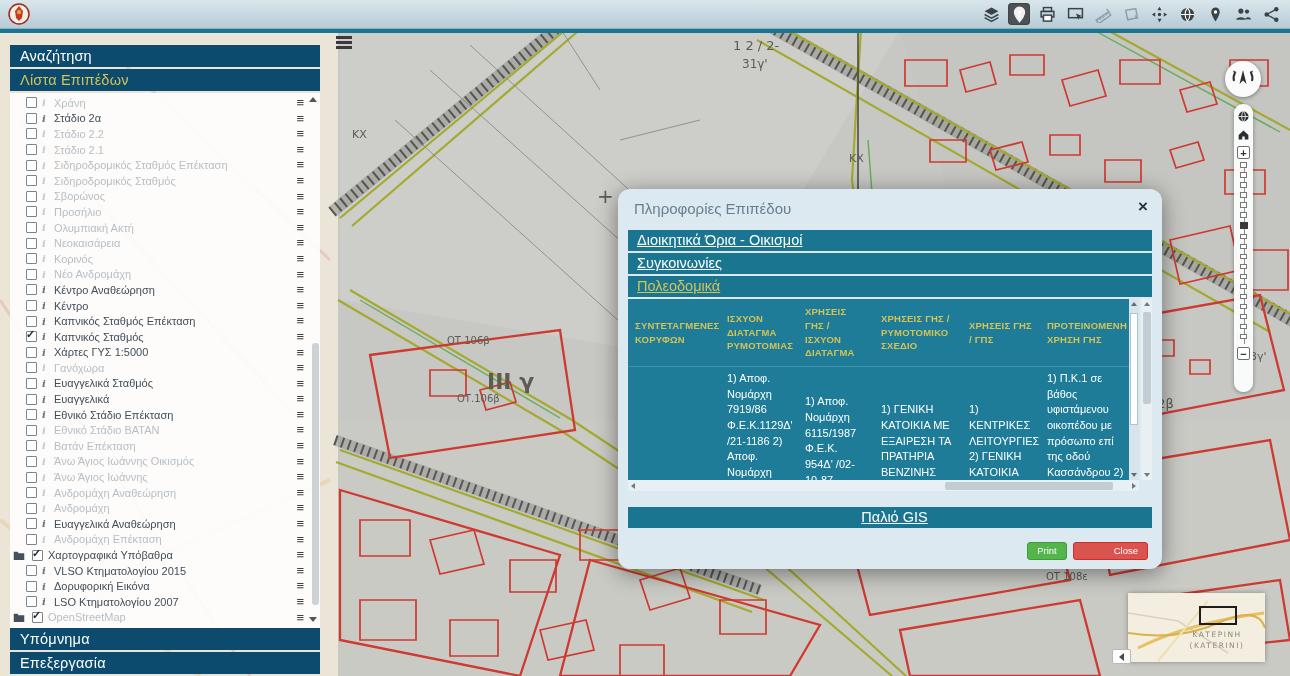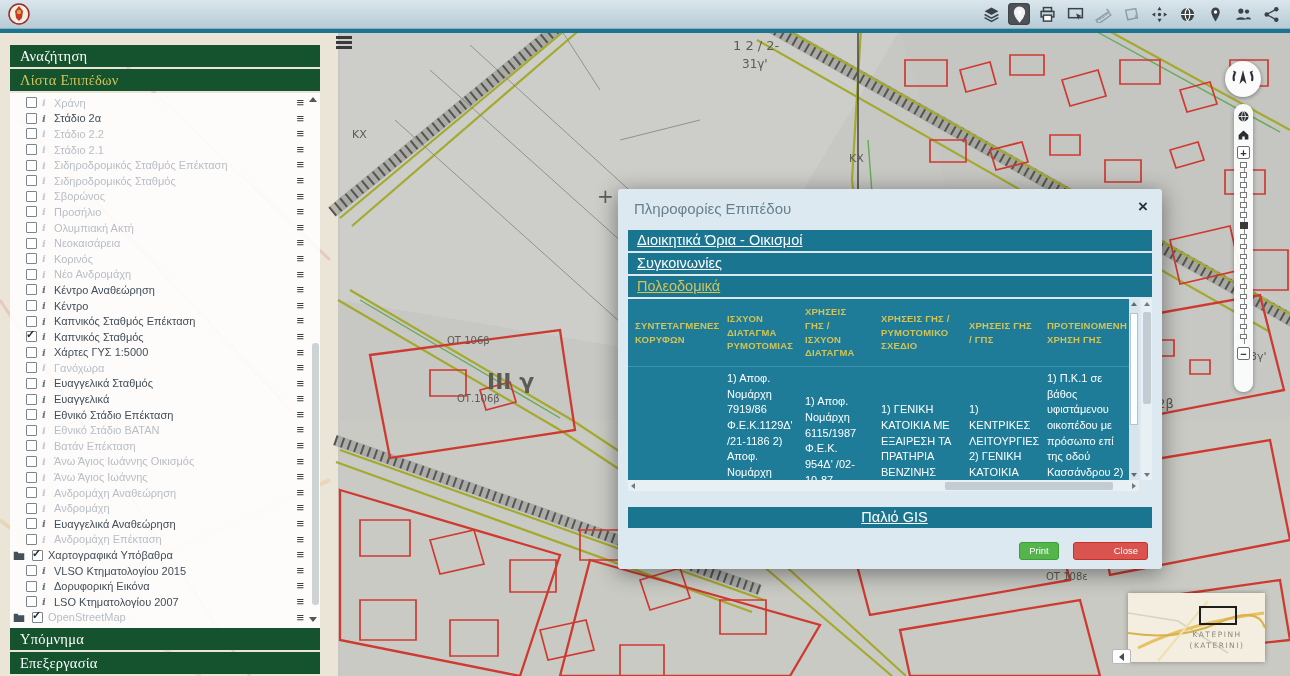--- a/index.html
+++ b/index.html
@@ -19,22 +19,22 @@
   #topbar-icons{position:absolute;right:8px;top:2px;height:24px;display:flex;gap:6px;align-items:center;}
   .tb-icon{width:22px;height:22px;display:flex;align-items:center;justify-content:center;border-radius:4px;cursor:pointer;}
   .tb-icon svg{width:17px;height:17px;}
   .tb-icon.active{background:#4d5256;box-shadow:inset 0 0 2px rgba(0,0,0,.6);}
   .tb-icon.active svg *{stroke:#f2f2f2;}
   .tb-icon.active svg .fillpart{fill:#f2f2f2;}
   .tb-icon.disabled{opacity:.38;}
 
   
   #sidebar{position:absolute;left:10px;top:45px;width:310px;z-index:30;}
-  .panel-header{height:22px;background:#14532d;color:#fff;font-size:14.5px;
-    line-height:22px;padding-left:10px;margin-bottom:2px;cursor:pointer;letter-spacing:.2px;font-family:Liberation Serif, serif;}
+  .panel-header{height:22px;background:#0c4a6e;color:#fff;font-size:14.5px;
+    line-height:22px;padding-left:10px;margin-bottom:2px;cursor:pointer;letter-spacing:.2px;}
   .panel-header.accent{color:#d2c356;}
   #layer-list{position:relative;background:rgba(255,255,255,.88);padding:2px 0 3px;}
   .lrow{position:relative;height:15.6px;display:flex;align-items:center;font-size:11px;color:#414e59;}
   .lrow .cb{width:9px;height:9px;border:1px solid #7c858c;background:#fff;border-radius:1px;
     margin-left:16px;margin-right:5px;flex:0 0 auto;position:relative;cursor:pointer;}
   .lrow.folder .cb{margin-left:4px;}
   .lrow .cb.checked::after{content:"✓";position:absolute;left:-1px;top:-4px;font-size:11px;color:#2b2f33;font-weight:bold;}
   .lrow .iic{font-family:"DejaVu Serif",serif;font-style:italic;font-weight:bold;font-size:10px;
     width:7px;margin-right:5px;color:#6b747b;flex:0 0 auto;cursor:pointer;}
   .lrow.off .lbl{color:#b7bec4;}
@@ -71,21 +71,21 @@
   #overview{position:absolute;left:1128px;top:593px;width:137px;height:69px;background:#15803d;
     box-shadow:0 0 5px rgba(0,0,0,.35);z-index:20;overflow:hidden;cursor:pointer;}
   #overview svg{position:absolute;inset:0;}
   #ov-toggle{position:absolute;left:1112px;top:649px;width:17px;height:13px;background:#fdfdfd;border:1px solid #b9b9b9;
     border-radius:2px;z-index:21;cursor:pointer;display:flex;align-items:center;justify-content:center;}
   #ov-toggle::after{content:"";width:0;height:0;border-top:4px solid transparent;border-bottom:4px solid transparent;
     border-right:5px solid #4a4a4a;}
 
   
   #modal{position:absolute;left:618px;top:189px;width:544px;height:380px;background:#dde9f0;
-    border-radius:3px;box-shadow:0 4px 22px rgba(0,0,0,.45);z-index:50;box-sizing:border-box;}
+    border-radius:12px;box-shadow:0 4px 22px rgba(0,0,0,.45);z-index:50;box-sizing:border-box;}
   #modal-title{color:#66818f;font-size:15px;padding:11px 16px 9px;}
   #modal-close{position:absolute;right:14px;top:8px;font-size:17px;font-weight:bold;color:#26333a;cursor:pointer;}
   #accordion{margin:4px 10px 0;}
   .acc-bar{height:21px;background:#1a7591;color:#fff;font-size:14.5px;line-height:21px;
     padding-left:9px;margin-bottom:2px;cursor:pointer;text-decoration:underline;}
   .acc-bar.active{color:#d2c356;}
   #tab-panel{position:relative;margin:2px 10px 0;height:192px;}
   #table-wrap{position:absolute;left:0;top:0;right:13px;height:181px;background:#1e7c99;overflow:hidden;}
   table{border-collapse:collapse;table-layout:fixed;width:510px;}
   th{color:#d2c356;font-size:9.5px;text-align:left;vertical-align:middle;padding:6px 7px;line-height:1.45;
@@ -102,21 +102,21 @@
   #outer-vscroll{position:absolute;right:0;top:0;width:11px;height:181px;background:#e9f0f4;cursor:pointer;}
   #outer-vscroll .thumb{position:absolute;left:1.5px;top:13px;width:8px;height:92px;background:#c2ccd2;border-radius:2px;}
   #outer-vscroll .up{position:absolute;left:2.5px;top:3px;width:0;height:0;border-left:3px solid transparent;border-right:3px solid transparent;border-bottom:4px solid #6c7a83;}
   #outer-vscroll .down{position:absolute;left:2.5px;bottom:3px;width:0;height:0;border-left:3px solid transparent;border-right:3px solid transparent;border-top:4px solid #6c7a83;}
   
   #hscroll{position:absolute;left:0;right:13px;top:181px;height:11px;background:#e9f0f4;cursor:pointer;}
   #hscroll .thumb{position:absolute;top:1.5px;left:62%;width:33%;height:8px;background:#c2ccd2;border-radius:2px;}
   #hscroll .left{position:absolute;left:3px;top:2.5px;width:0;height:0;border-top:3px solid transparent;border-bottom:3px solid transparent;border-right:4px solid #6c7a83;}
   #hscroll .right{position:absolute;right:3px;top:2.5px;width:0;height:0;border-top:3px solid transparent;border-bottom:3px solid transparent;border-left:4px solid #6c7a83;}
   #oldgis-bar{margin:16px 10px 0;text-align:center;}
-  #modal-footer{position:absolute;right:14px;bottom:9px;display:flex;gap:14px;}
+  #modal-footer{position:absolute;right:14px;bottom:9px;display:flex;gap:6px;}
   .mbtn{font-size:9.5px;color:#fff;padding:3px 9px;border-radius:3px;cursor:pointer;line-height:1.1;}
   #btn-print{background:#53b54a;border:1px solid #3f9c38;}
   #btn-close{background:#d9534f;border:1px solid #c9302c;padding-left:40px;}
 </style>
 </head>
 <body>
 
 <div id="app">
 
   <div id="map-wrap">

